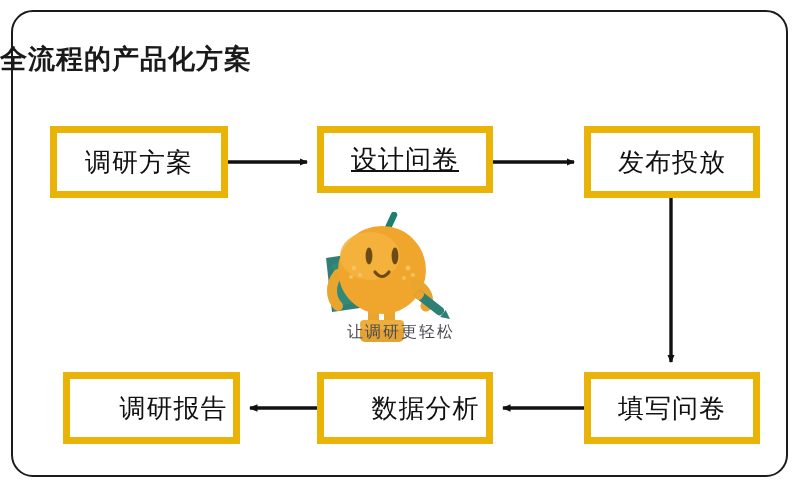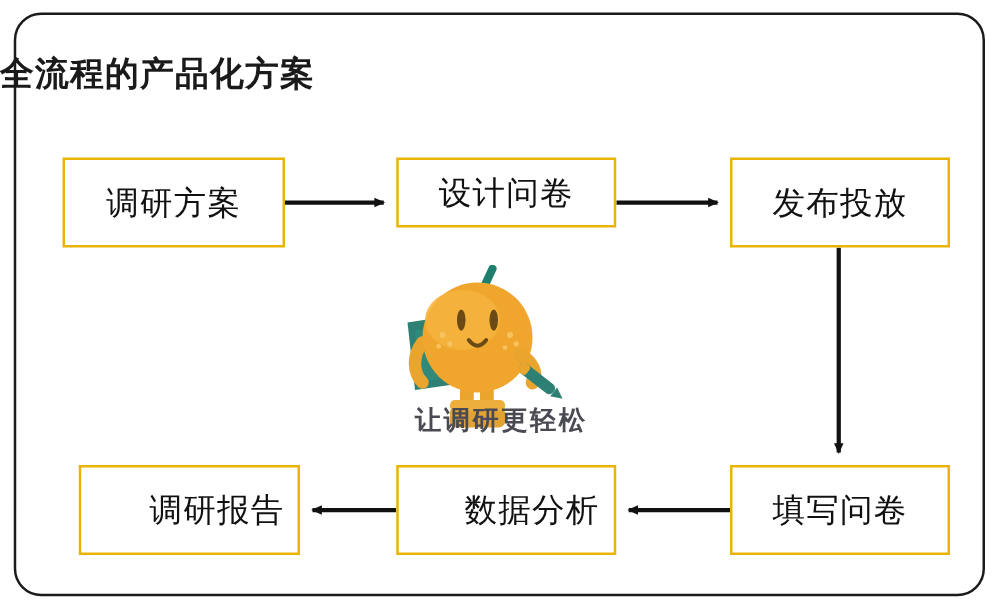--- a/index.html
+++ b/index.html
@@ -38,33 +38,33 @@
     text-align: left;
     font-size: 27px;
     font-weight: 700;
     color: #1a1a1a;
     letter-spacing: 1px;
     line-height: 34px;
   }
   
   .node {
     position: absolute;
-    border: 2px solid #eab308;
+    border: 7px solid #eab308;
     background: #ffffff;
     box-sizing: border-box;
     display: flex;
     align-items: center;
     justify-content: center;
     font-size: 26px;
     font-weight: 400;
     color: #111111;
     letter-spacing: 1px;
   }
   #node-0 { left: 50px;  top: 126px; width: 178px; height: 72px; }
-  #node-1 { left: 317px; top: 126px; width: 176px; height: 56px; }
+  #node-1 { left: 317px; top: 126px; width: 176px; height: 67px; text-decoration: underline; }
   #node-2 { left: 584px; top: 126px; width: 176px; height: 72px; }
   #node-3 { left: 584px; top: 372px; width: 176px; height: 72px; }
   #node-4 { left: 317px; top: 372px; width: 176px; height: 72px; padding-left: 41px; }
   #node-5 { left: 63px;  top: 372px; width: 177px; height: 72px; padding-left: 44px; }
 
   
   .connectors {
     position: absolute;
     left: 0; top: 0;
     width: 800px; height: 490px;
@@ -78,22 +78,22 @@
     top: 212px;
     width: 180px;
     height: 145px;
   }
   .mascot-tagline {
     position: absolute;
     left: 286px;
     top: 322px;
     width: 230px;
     text-align: center;
-    font-size: 21px;
-    font-weight: 700;
+    font-size: 16px;
+    font-weight: 400;
     color: #4a4a52;
     letter-spacing: 2px;
   }
 </style>
 </head>
 <body>
 
 <div id="canvas">
 
   <div class="outer-frame"></div>

